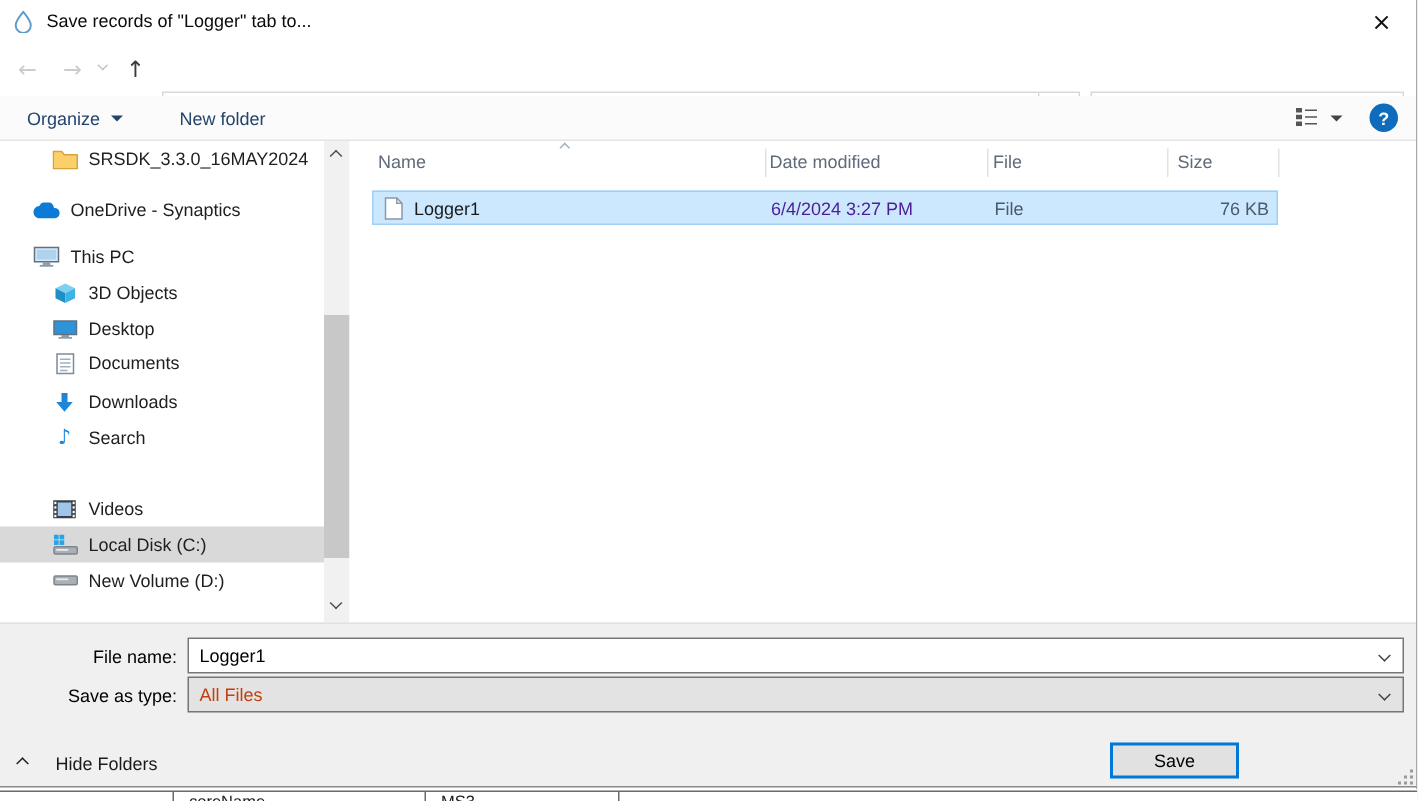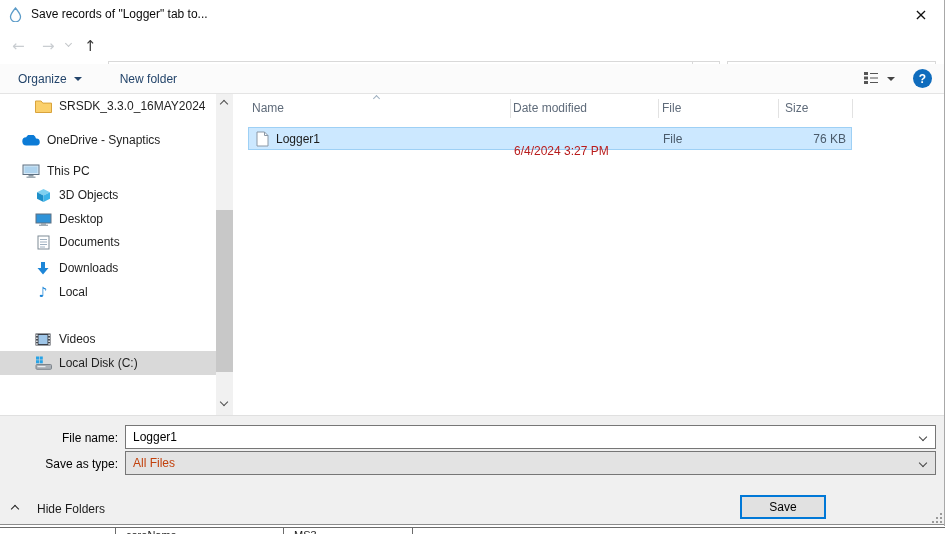--- a/index.html
+++ b/index.html
@@ -233,21 +233,21 @@
       <div class="si lvl2" style="top:162px">
         <span class="ic">
             <svg width="14" height="15" viewBox="0 0 14 15">
               <polygon points="5,1 9,1 9,7 12.5,7 7,13.5 1.5,7 5,7" fill="#1d86d8"></polygon>
             </svg>
           </span>
         <span class="lbl">Downloads</span>
       </div>
       <div class="si lvl2" style="top:186px">
         <span class="ic music-glyph">♪</span>
-        <span class="lbl">Local</span>
+        <span class="lbl">Search</span>
       </div>
       <div class="si lvl2" style="top:233px">
         <span class="ic">
             <svg width="16" height="13" viewBox="0 0 16 13">
               <rect x="0.5" y="0.5" width="15" height="12" fill="#3a3f47"></rect>
               <rect x="3.5" y="2" width="9" height="9" fill="#9fc6e8"></rect>
               <g fill="#fff">
                 <rect x="1.2" y="1.5" width="1.4" height="1.6"></rect>
                 <rect x="1.2" y="4.5" width="1.4" height="1.6"></rect>
                 <rect x="1.2" y="7.5" width="1.4" height="1.6"></rect>
@@ -269,20 +269,29 @@
                 <rect x="4.7" y="0.5" width="3.1" height="3.1"></rect>
                 <rect x="1" y="4.2" width="3.1" height="3.1"></rect>
                 <rect x="4.7" y="4.2" width="3.1" height="3.1"></rect>
               </g>
               <rect x="1" y="8.5" width="15.5" height="4.8" rx="1" fill="#aab0b6" stroke="#7e858c"></rect>
               <rect x="2.5" y="10" width="8" height="1.2" fill="#e8ebee"></rect>
             </svg>
           </span>
         <span class="lbl">Local Disk (C:)</span>
       </div>
+      <div class="si lvl2" style="top:281px">
+        <span class="ic">
+            <svg width="17" height="8" viewBox="0 0 17 8">
+              <rect x="1" y="1" width="15.5" height="5.8" rx="1" fill="#aab0b6" stroke="#7e858c"></rect>
+              <rect x="2.5" y="2.6" width="8" height="1.2" fill="#e8ebee"></rect>
+            </svg>
+          </span>
+        <span class="lbl">New Volume (D:)</span>
+      </div>
 
       <div class="side-scroll">
         <span class="chev up ss-arrow" style="top:7px"></span>
         <div class="ss-thumb"></div>
         <span class="chev down ss-arrow" style="top:305px"></span>
       </div>
     </div>
 
     <div class="filelist">
       <span class="chev up sort-caret"></span>
@@ -296,21 +305,21 @@
       <span class="fl-div" style="left:612px"></span>
 
       <div class="fl-row">
         <span class="cell" style="left:7px; top:3px">
           <svg width="13" height="16" viewBox="0 0 13 16">
               <path d="M1 1 h7.5 L12 4.5 V15 H1 Z" fill="#fff" stroke="#8b98a6"></path>
               <path d="M8.5 1 V4.5 H12" fill="none" stroke="#8b98a6"></path>
             </svg>
         </span>
         <span class="cell" style="left:27px; top:4px">Logger1</span>
-        <span class="cell" style="left:265px; top:16px; color:#b91c1c">6/4/2024 3:27 PM</span>
+        <span class="cell" style="left:265px; top:4px; color:#4c1d95">6/4/2024 3:27 PM</span>
         <span class="cell" style="left:414px; top:4px; color:#4a5a6a">File</span>
         <span class="cell" style="left:525px; top:4px; width:72px; text-align:right; color:#4a5a6a">76 KB</span>
       </div>
     </div>
   </div>
 
   <div class="bottompanel">
     <span class="bp-label" style="top:15px">File name:</span>
     <div class="combo white" style="top:9px">
       <input type="text" value="Logger1" style="">

